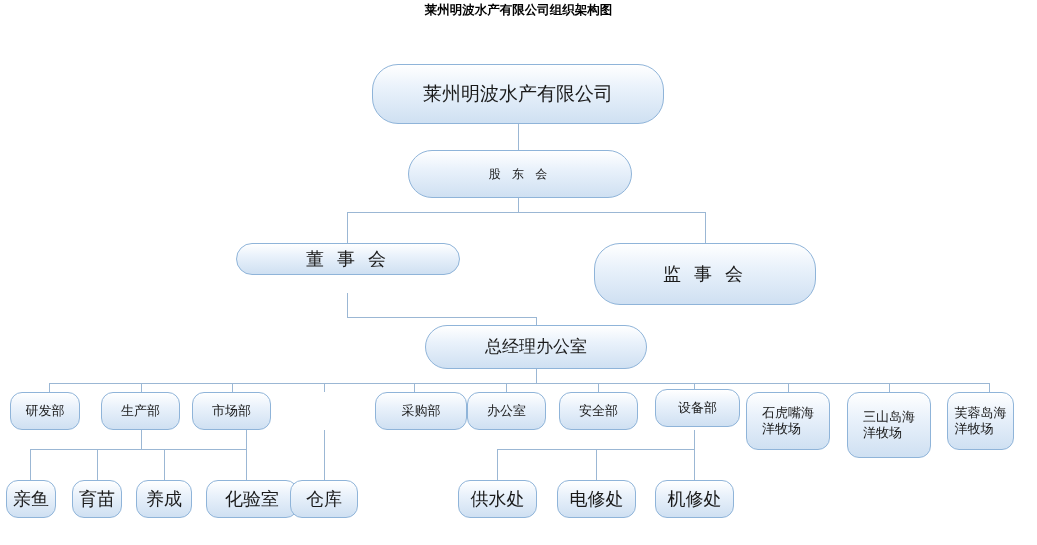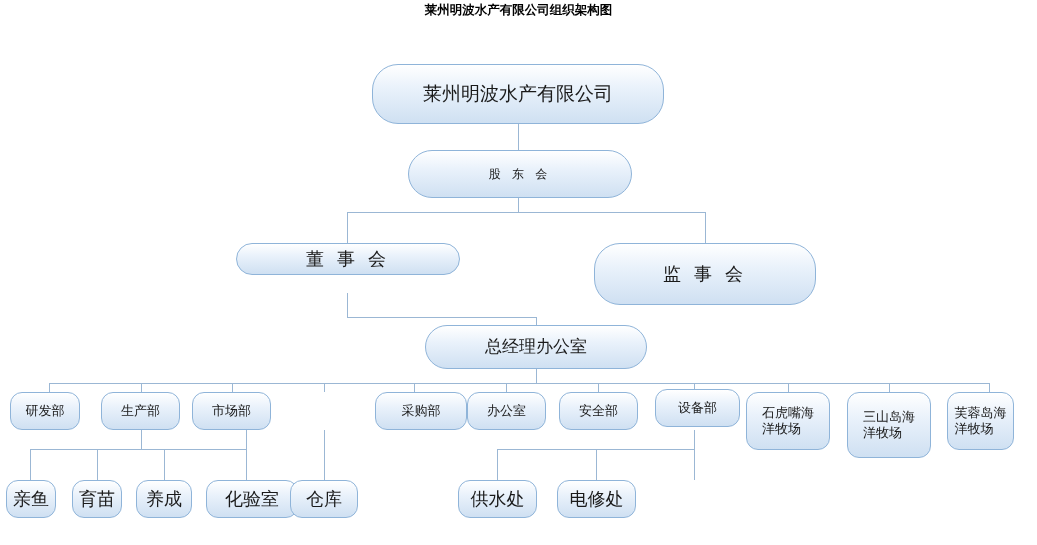--- a/index.html
+++ b/index.html
@@ -125,14 +125,15 @@
 
   <div class="node sub" style="left:6px;top:480px;width:50px;height:38px;">亲鱼</div>
   <div class="node sub" style="left:72px;top:480px;width:50px;height:38px;">育苗</div>
   <div class="node sub" style="left:136px;top:480px;width:56px;height:38px;">养成</div>
   <div class="node sub" style="left:206px;top:480px;width:92px;height:38px;">化验室</div>
 
   <div class="node sub" style="left:290px;top:480px;width:68px;height:38px;">仓库</div>
 
   <div class="node sub" style="left:458px;top:480px;width:79px;height:38px;">供水处</div>
   <div class="node sub" style="left:557px;top:480px;width:79px;height:38px;">电修处</div>
+  <div class="node sub" style="left:655px;top:480px;width:79px;height:38px;">机修处</div>
 
 </div>
 
 </body></html>

